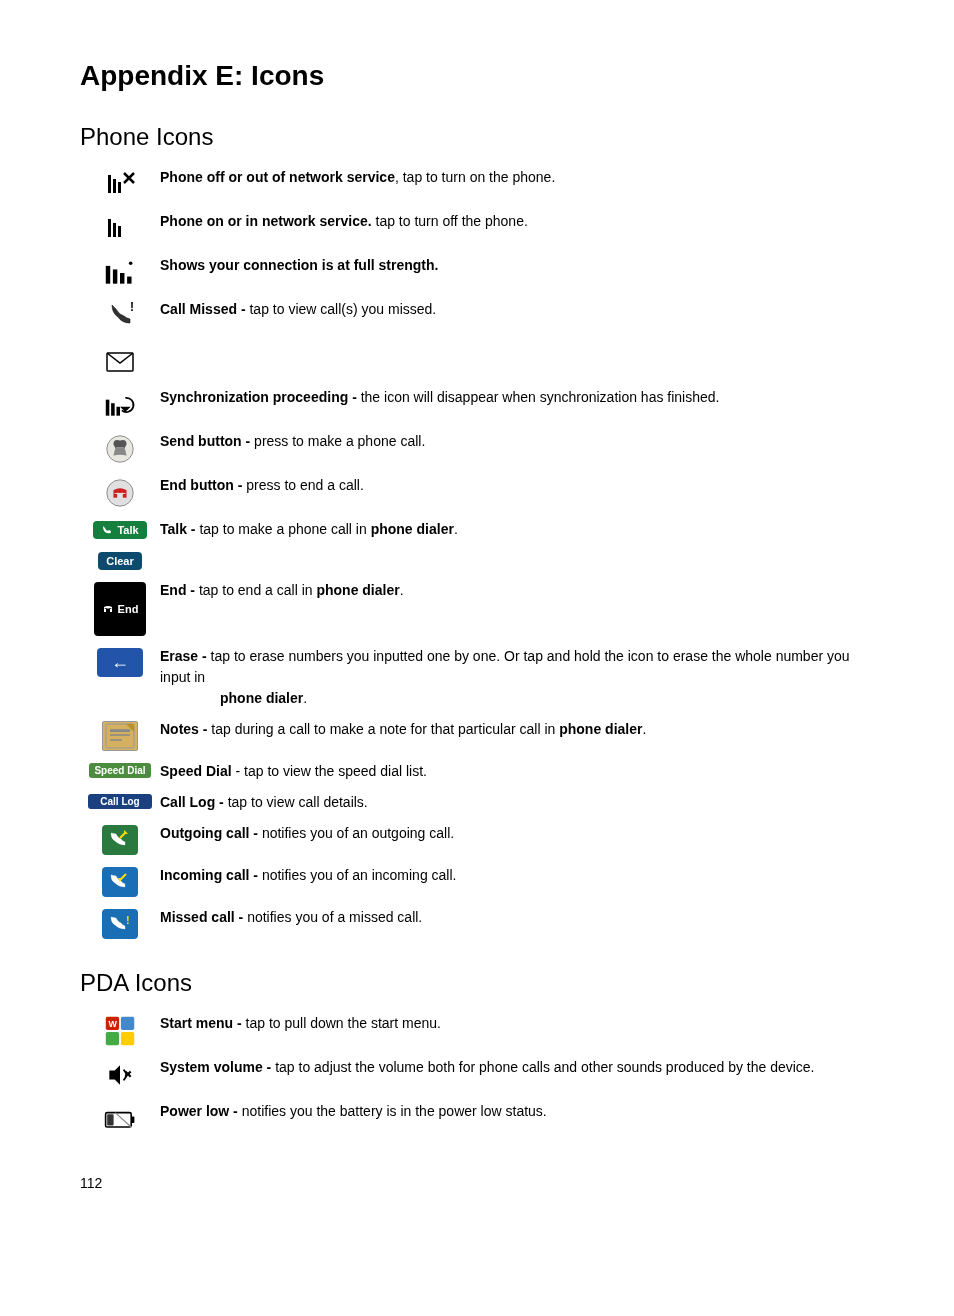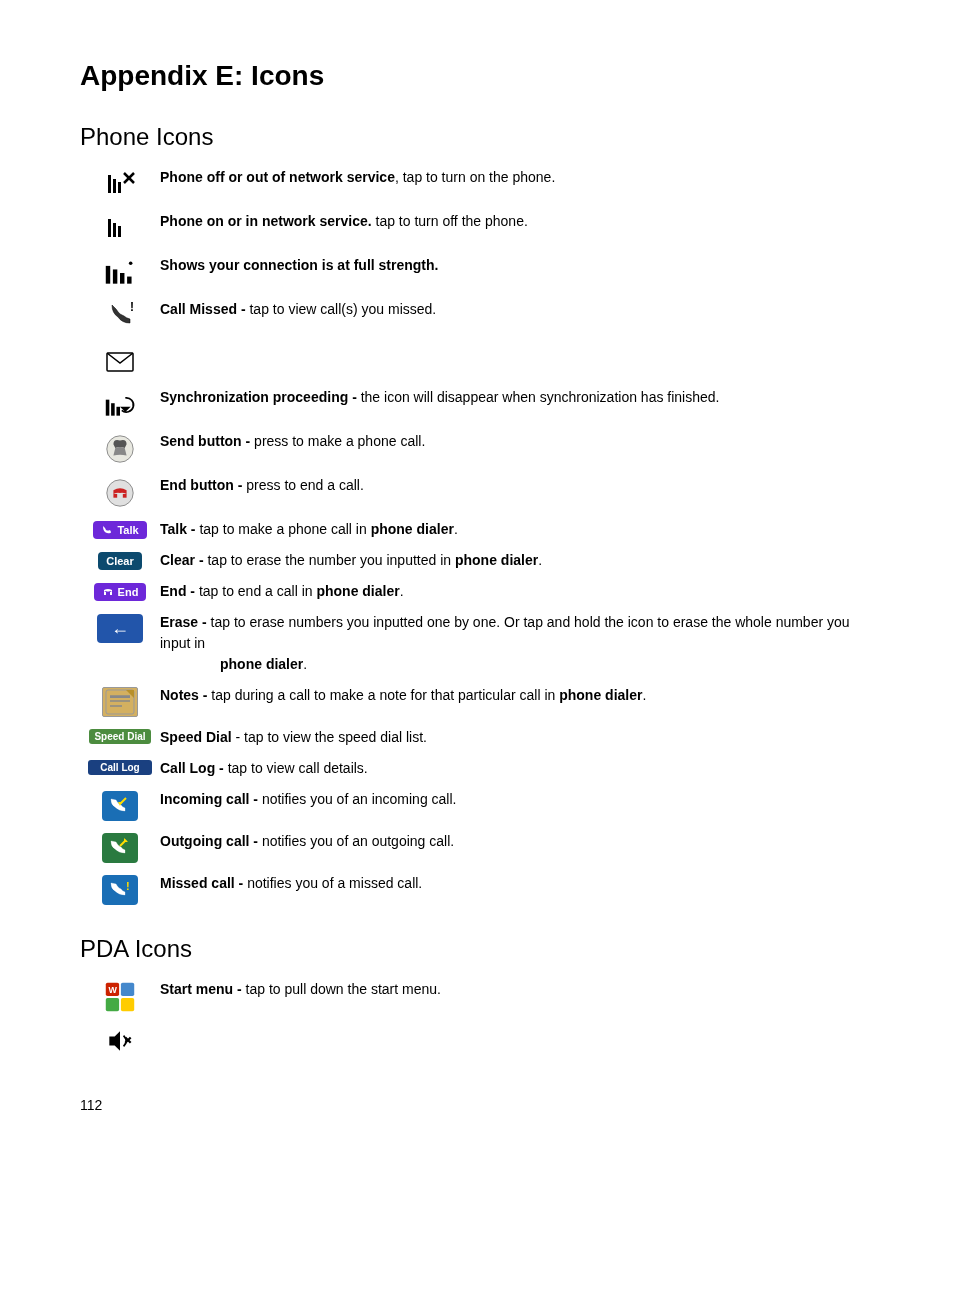--- a/index.html
+++ b/index.html
@@ -39,21 +39,21 @@
       align-items: center;
       justify-content: center;
       padding-top: 2px;
     }
     .desc-cell {
       flex: 1;
       line-height: 1.5;
     }
     .desc-cell b { font-weight: bold; }
     .btn-talk {
-      background: #6d28d9;
+      background: #15803d;
       color: #fff;
       font-size: 11px;
       font-weight: bold;
       border-radius: 4px;
       padding: 3px 8px;
       display: inline-flex;
       align-items: center;
       gap: 4px;
       white-space: nowrap;
     }
@@ -63,26 +63,26 @@
       font-size: 11px;
       font-weight: bold;
       border-radius: 4px;
       padding: 3px 8px;
       display: inline-flex;
       align-items: center;
       gap: 4px;
       white-space: nowrap;
     }
     .btn-end {
-      background: #6d28d9;
+      background: #000000;
       color: #fff;
       font-size: 11px;
       font-weight: bold;
       border-radius: 4px;
-      padding: 3px 8px;
+      padding: 21px 8px;
       display: inline-flex;
       align-items: center;
       gap: 4px;
       white-space: nowrap;
     }
     .btn-speed-dial {
       background: #4c8c3f;
       color: #fff;
       font-size: 10px;
       font-weight: bold;
@@ -288,23 +288,20 @@
       </span>
     </div>
     <div class="desc-cell">
       <b>Talk -</b> tap to make a phone call in <b>phone dialer</b>.
     </div>
   </li>
 
   <li>
     <div class="icon-cell">
       <span class="btn-clear">Clear</span>
-    </div>
-    <div class="desc-cell">
-      <b>Clear -</b> tap to erase the number you inputted in <b>phone dialer</b>.
     </div>
   </li>
 
   <li>
     <div class="icon-cell">
       <span class="btn-end">
         <svg width="12" height="12" viewBox="0 0 12 12">
             <path d="M2 4 Q6 2 10 4 L10 6 L8 5 Q6 6 4 5 L2 6 Z" fill="#fff"></path>
             <rect x="2" y="6" width="2" height="3" fill="#fff"></rect>
             <rect x="8" y="6" width="2" height="3" fill="#fff"></rect>
@@ -358,55 +355,55 @@
     <div class="icon-cell">
       <span class="btn-call-log">Call Log</span>
     </div>
     <div class="desc-cell">
       <b>Call Log -</b> tap to view call details.
     </div>
   </li>
 
   <li>
     <div class="icon-cell">
-      <div class="call-icon-box">
-        <svg width="28" height="24" viewBox="0 0 28 24">
-          <rect x="0" y="0" width="28" height="24" rx="3" fill="#1a6eb5"></rect>
-
-          <path d="M5 5 Q5 11 9 13 Q13 17 19 17 L19 14 Q16 13 15 11 L13 10 Q11 8 10 6 Z" fill="#fff" stroke="#fff" stroke-width="0.3"></path>
-
-          <line x1="20" y1="4" x2="14" y2="10" stroke="#ffdd00" stroke-width="2"></line>
-          <polygon points="12,8 16,8 14,12" fill="#ffdd00"></polygon>
-        </svg>
-      </div>
-    </div>
-    <div class="desc-cell">
-      <b>Incoming call -</b> notifies you of an incoming call.
-    </div>
-  </li>
-
-  <li>
-    <div class="icon-cell">
       <div class="call-icon-box" style="background:#2a7a40;">
         <svg width="28" height="24" viewBox="0 0 28 24">
           <rect x="0" y="0" width="28" height="24" rx="3" fill="#2a7a40"></rect>
           <path d="M5 5 Q5 11 9 13 Q13 17 19 17 L19 14 Q16 13 15 11 L13 10 Q11 8 10 6 Z" fill="#fff" stroke="#fff" stroke-width="0.3"></path>
 
           <line x1="14" y1="10" x2="20" y2="4" stroke="#ffdd00" stroke-width="2"></line>
           <polygon points="18,2 22,6 18,6" fill="#ffdd00"></polygon>
         </svg>
       </div>
     </div>
     <div class="desc-cell">
       <b>Outgoing call -</b> notifies you of an outgoing call.
     </div>
   </li>
 
   <li>
     <div class="icon-cell">
+      <div class="call-icon-box">
+        <svg width="28" height="24" viewBox="0 0 28 24">
+          <rect x="0" y="0" width="28" height="24" rx="3" fill="#1a6eb5"></rect>
+
+          <path d="M5 5 Q5 11 9 13 Q13 17 19 17 L19 14 Q16 13 15 11 L13 10 Q11 8 10 6 Z" fill="#fff" stroke="#fff" stroke-width="0.3"></path>
+
+          <line x1="20" y1="4" x2="14" y2="10" stroke="#ffdd00" stroke-width="2"></line>
+          <polygon points="12,8 16,8 14,12" fill="#ffdd00"></polygon>
+        </svg>
+      </div>
+    </div>
+    <div class="desc-cell">
+      <b>Incoming call -</b> notifies you of an incoming call.
+    </div>
+  </li>
+
+  <li>
+    <div class="icon-cell">
       <div class="call-icon-box" style="background:#1a6eb5;">
         <svg width="28" height="24" viewBox="0 0 28 24">
           <rect x="0" y="0" width="28" height="24" rx="3" fill="#1a6eb5"></rect>
           <path d="M5 5 Q5 11 9 13 Q13 17 19 17 L19 14 Q16 13 15 11 L13 10 Q11 8 10 6 Z" fill="#fff" stroke="#fff" stroke-width="0.3"></path>
 
           <text x="20" y="12" font-size="11" font-weight="bold" fill="#ffdd00">!</text>
         </svg>
       </div>
     </div>
     <div class="desc-cell">
@@ -442,19 +439,38 @@
         <svg class="svg-icon" viewBox="0 0 36 36" xmlns="http://www.w3.org/2000/svg">
 
           <polygon points="6,13 12,13 18,7 18,29 12,23 6,23" fill="#000"></polygon>
 
           <path d="M22 12 Q28 18 22 24" fill="none" stroke="#000" stroke-width="2"></path>
 
           <line x1="24" y1="14" x2="30" y2="20" stroke="#000" stroke-width="2.5"></line>
           <line x1="30" y1="14" x2="24" y2="20" stroke="#000" stroke-width="2.5"></line>
         </svg>
       </div>
+      <div class="desc-cell">
+        <b>System volume -</b> tap to adjust the volume both for phone calls and other sounds produced by the device.
+      </div>
     </li>
 
+    <li>
+      <div class="icon-cell">
+        <svg class="svg-icon" viewBox="0 0 40 32" xmlns="http://www.w3.org/2000/svg">
+
+          <rect x="2" y="8" width="32" height="18" rx="2" fill="#fff" stroke="#000" stroke-width="2"></rect>
+          <rect x="34" y="13" width="4" height="8" rx="1" fill="#000"></rect>
+
+          <rect x="4" y="10" width="8" height="14" rx="1" fill="#333"></rect>
+
+          <line x1="14" y1="8" x2="34" y2="26" stroke="#888" stroke-width="1.5"></line>
+        </svg>
+      </div>
+      <div class="desc-cell">
+        <b>Power low -</b> notifies you the battery is in the power low status.
+      </div>
+    </li>
 
   </ul>
 </div>
 
 <div class="page-num">112</div>
 
 </body></html>

